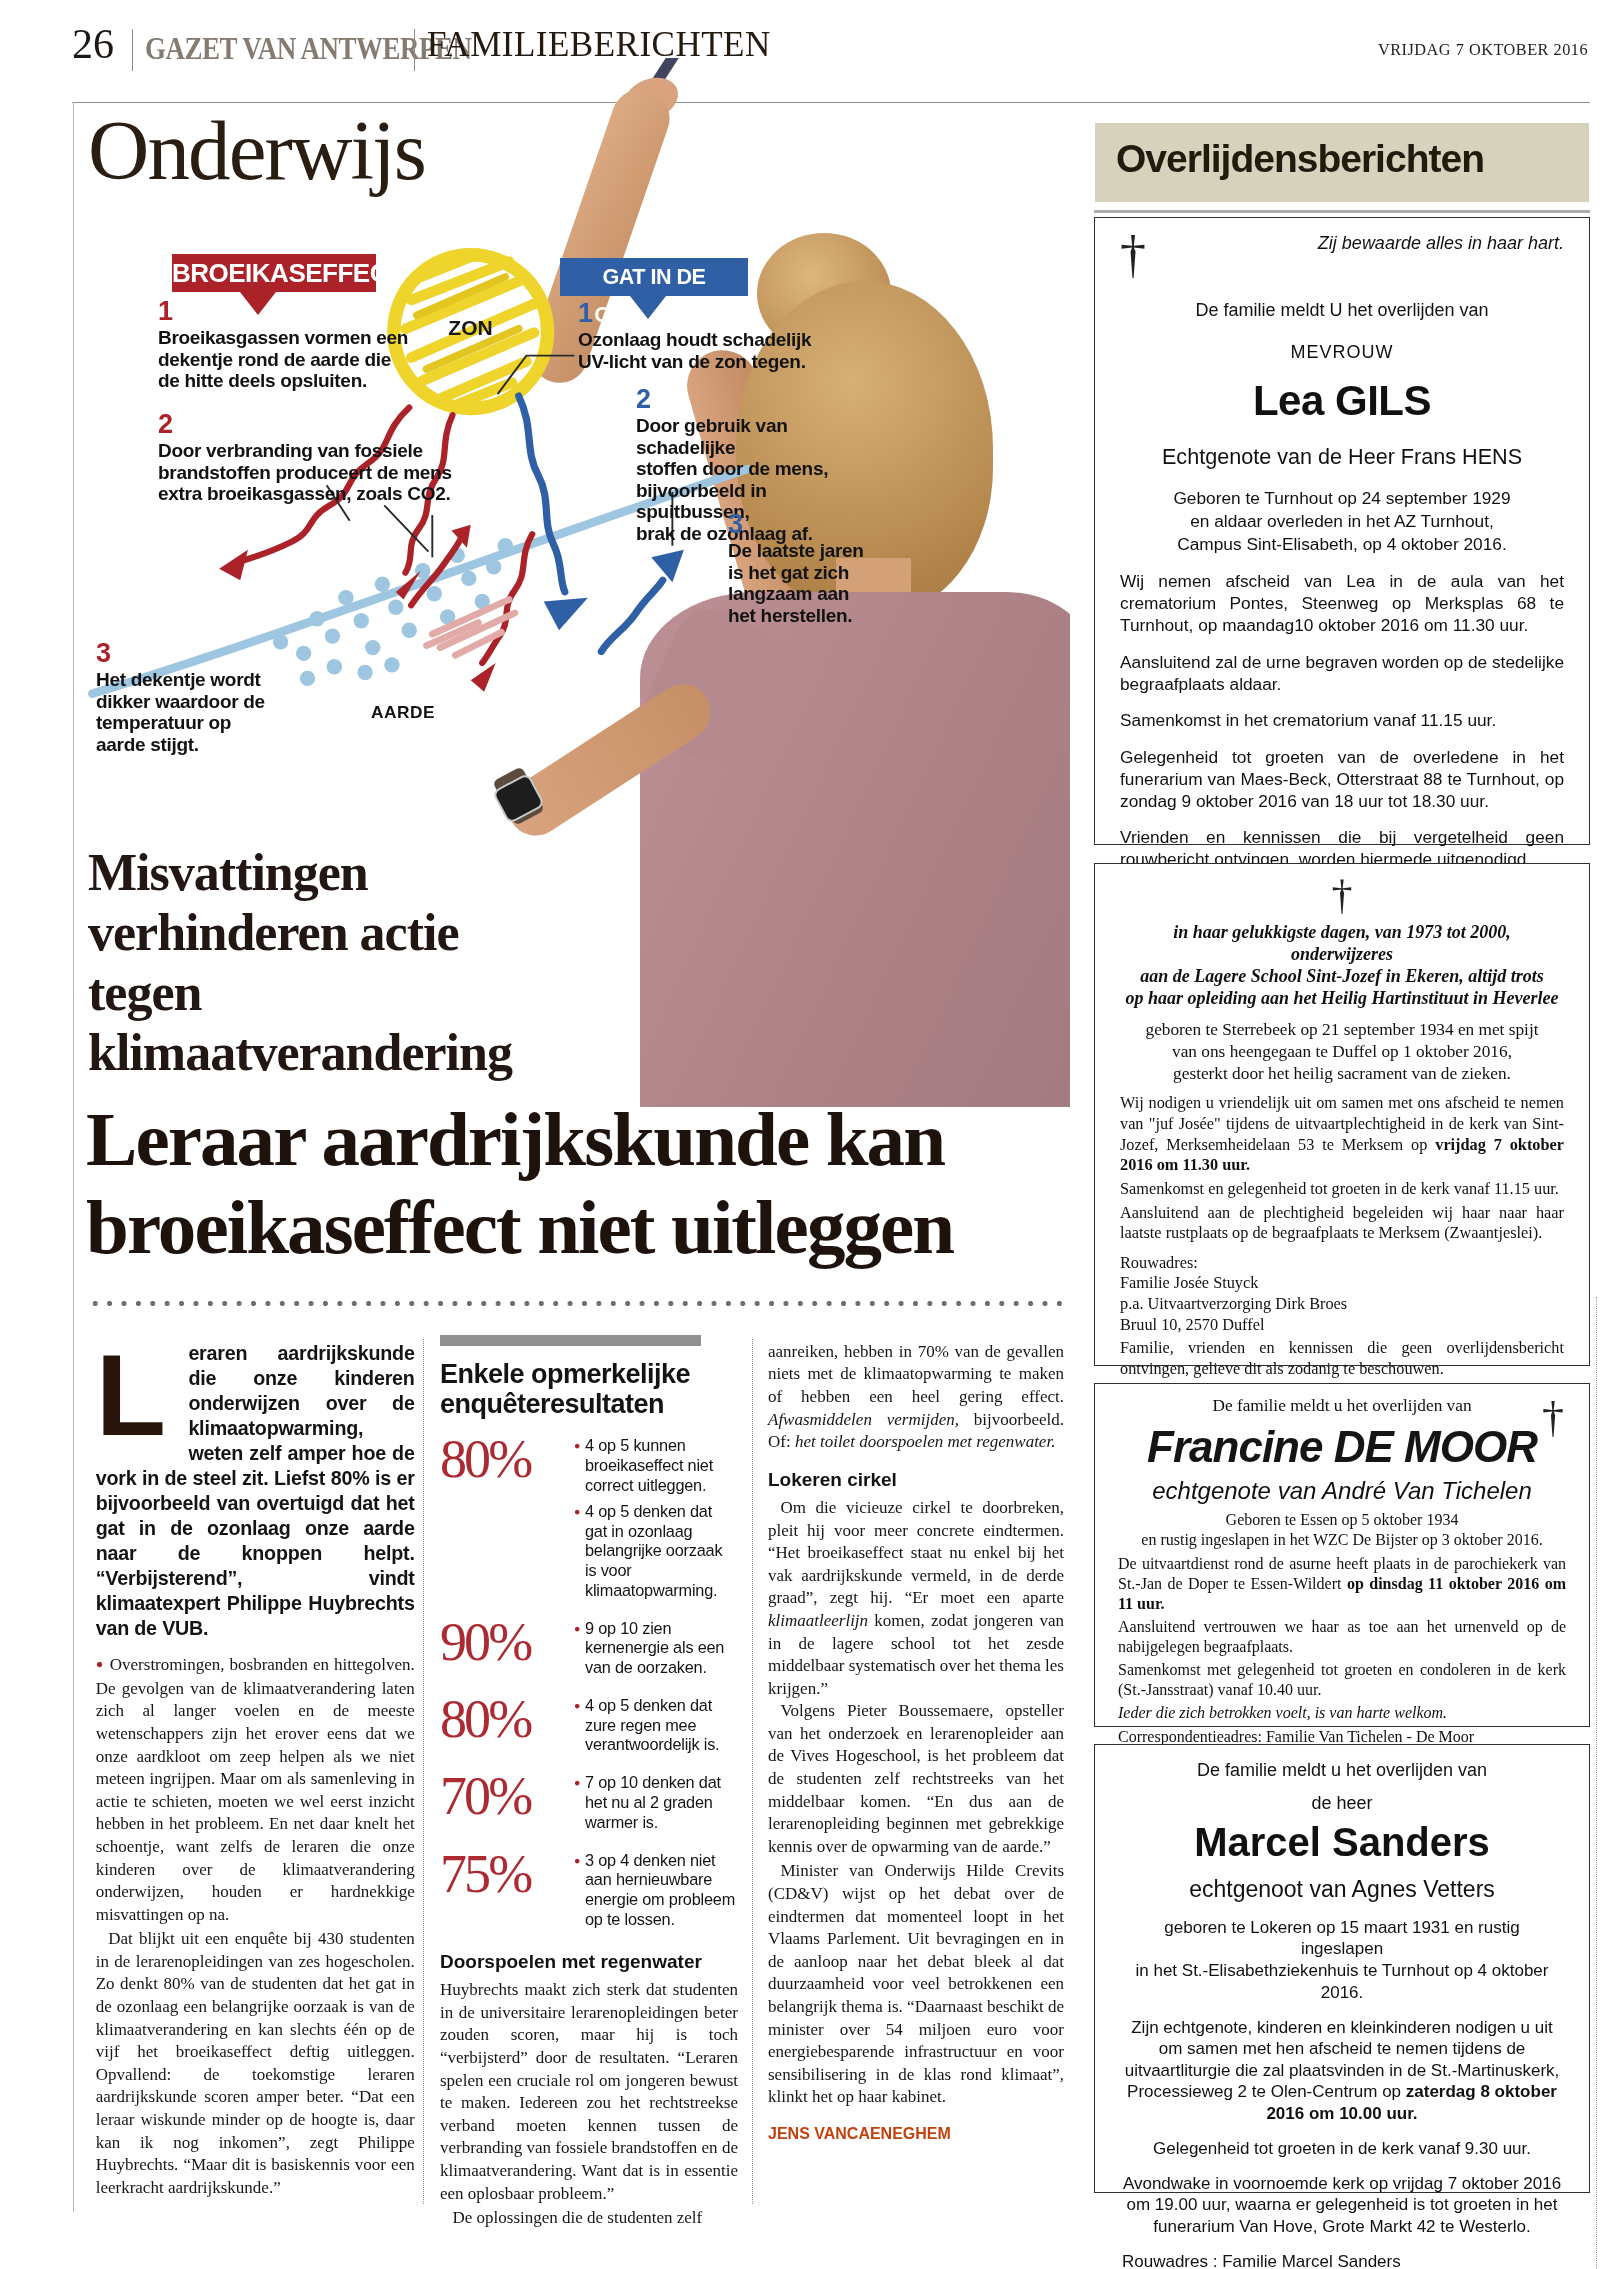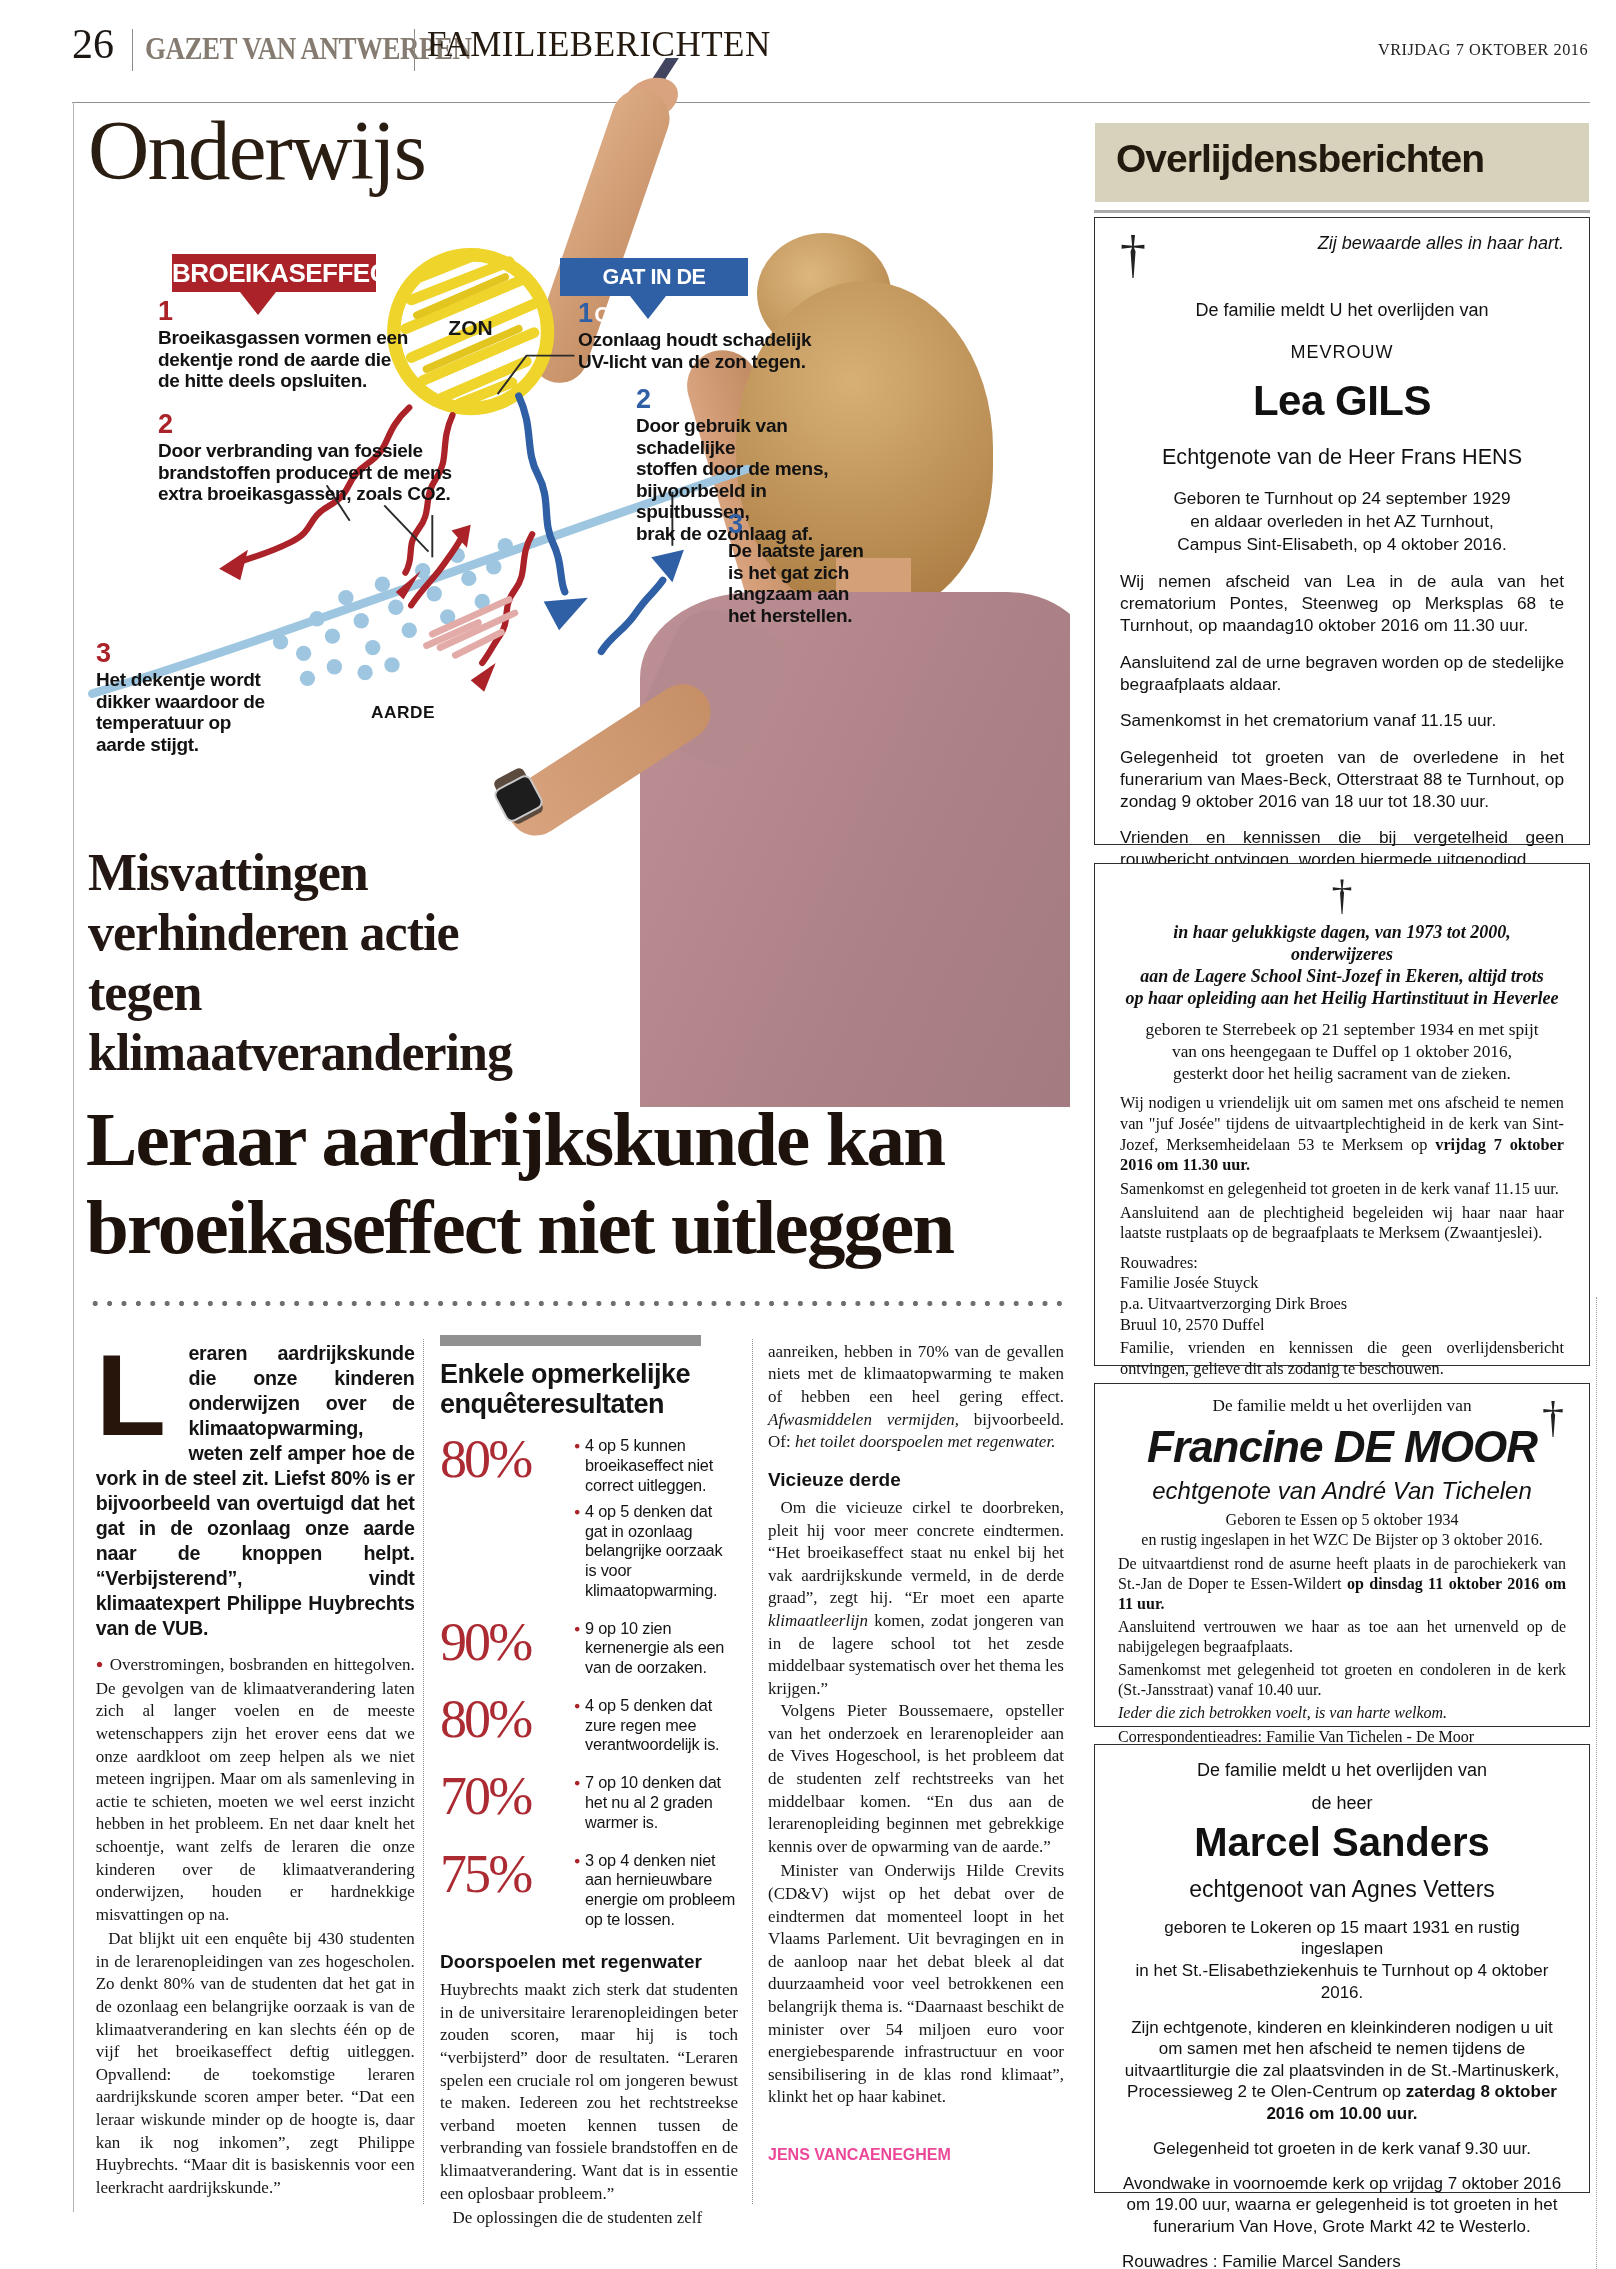--- a/index.html
+++ b/index.html
@@ -67,21 +67,21 @@
   .intro{font:700 19.7px/25px "Liberation Sans",sans-serif;color:#141414;text-align:justify;letter-spacing:-0.2px;}
   .redbullet{color:#ab2329;font-size:12.5px;margin-right:5.8px;position:relative;top:-1.9px;}
   .graybar{width:261px;height:10.6px;background:#919191;margin-bottom:13.4px;}
   .surveytitle{font:700 27px/30px "Liberation Sans",sans-serif;color:#141414;letter-spacing:-0.5px;margin-bottom:15.4px;}
   .srow{display:flex;align-items:flex-start;margin-bottom:9.6px;}
   .spct{width:134px;flex:0 0 134px;font:400 54px/50px "Liberation Serif",serif;color:#ac2b33;letter-spacing:-2.9px;}
   .sitems{flex:1;padding-top:1.9px;}
   .sitem{display:flex;font:400 16.3px/19.7px "Liberation Sans",sans-serif;color:#141414;margin-bottom:6.7px;letter-spacing:-0.2px;}
   .sdot{color:#ab2329;font-size:10.6px;margin-right:4.8px;line-height:19px;}
   .subhead{font:700 19px/22px "Liberation Sans",sans-serif;color:#131313;margin:15.4px 0 5.8px 0;}
-  .byline{font:700 16px/19px "Liberation Sans",sans-serif;color:#ec4899;margin-top:36px;}
+  .byline{font:700 16px/19px "Liberation Sans",sans-serif;color:#c2410c;margin-top:15px;}
   .it{font-style:italic;}
   
   .obit-header{left:1095px;top:123px;width:494px;height:79px;background:#d6d2bb;}
   .obit-header span{position:absolute;left:21px;top:16.3px;font:700 39px/1 "Liberation Sans",sans-serif;color:#211a0e;letter-spacing:-1px;}
   .obit-toprule{left:1094px;top:210px;width:496px;height:2.9px;background:#ababab;}
   .obox{position:absolute;left:1094px;width:496px;background:#fff;border:1.9px solid #2e2e2e;box-sizing:border-box;}
   #obx-gils{top:217px;height:628px;padding:15.4px 25px 13.4px 25px;font-family:"Liberation Sans",sans-serif;}
   #obx-stuyck{top:863px;height:503px;padding:11.5px 25px 9.6px 25px;font-family:"Liberation Serif",serif;}
   #obx-demoor{top:1383px;height:344px;padding:11.5px 23px 7.7px 23px;font-family:"Liberation Serif",serif;}
   #obx-sanders{top:1744px;height:449px;padding:15.4px 27px 11.5px 27px;font-family:"Liberation Sans",sans-serif;}
@@ -353,21 +353,21 @@
 
       <div class="subhead">Doorspoelen met regenwater</div>
       <div class="bodytext">Huybrechts maakt zich sterk dat studenten in de universitaire lerarenopleidingen beter zouden scoren, maar hij is toch “verbijsterd” door de resultaten. “Leraren spelen een cruciale rol om jongeren bewust te maken. Iedereen zou het rechtstreekse verband moeten kennen tussen de verbranding van fossiele brandstoffen en de klimaatverandering. Want dat is in essentie een oplosbaar probleem.”</div>
       <div class="bodytext indent" style="margin-top:1.9px;">De oplossingen die de studenten zelf</div>
     </div>
 
     <div class="abs" id="col3">
       <div class="bodytext">
         <span>aanreiken, hebben in 70% van de gevallen niets met de klimaatopwarming te maken of hebben een heel gering effect. </span><span class="it">Afwasmiddelen vermijden,</span><span> bijvoorbeeld. Of: </span><span class="it">het toilet doorspoelen met regenwater.</span>
       </div>
-      <div class="subhead">Vicieuze derde</div>
+      <div class="subhead">Lokeren cirkel</div>
       <div class="bodytext indent" style="margin-top:1.9px;">
         <span>Om die vicieuze cirkel te doorbreken, pleit hij voor meer concrete eindtermen. “Het broeikaseffect staat nu enkel bij het vak aardrijkskunde vermeld, in de derde graad”, zegt hij. “Er moet een aparte </span><span class="it">klimaatleerlijn</span><span> komen, zodat jongeren van in de lagere school tot het zesde middelbaar systematisch over het thema les krijgen.”</span>
       </div>
       <div class="bodytext indent">Volgens Pieter Boussemaere, opsteller van het onderzoek en lerarenopleider aan de Vives Hogeschool, is het probleem dat de studenten zelf rechtstreeks van het middelbaar komen. “En dus aan de lerarenopleiding beginnen met gebrekkige kennis over de opwarming van de aarde.”</div>
       <div class="bodytext indent" style="margin-top:1.9px;">Minister van Onderwijs Hilde Crevits (CD&amp;V) wijst op het debat over de eindtermen dat momenteel loopt in het Vlaams Parlement. Uit bevragingen en in de aanloop naar het debat bleek al dat duurzaamheid voor veel betrokkenen een belangrijk thema is. “Daarnaast beschikt de minister over 54 miljoen euro voor energiebesparende infrastructuur en voor sensibilisering in de klas rond klimaat”, klinkt het op haar kabinet.</div>
       <div class="byline">JENS VANCAENEGHEM</div>
     </div>
   </div>
 
   <div class="abs obit-header">

